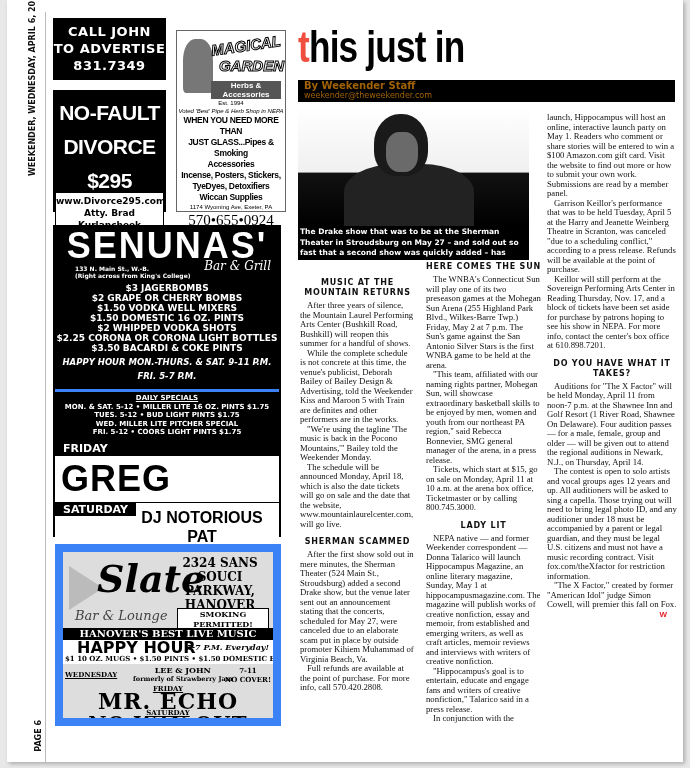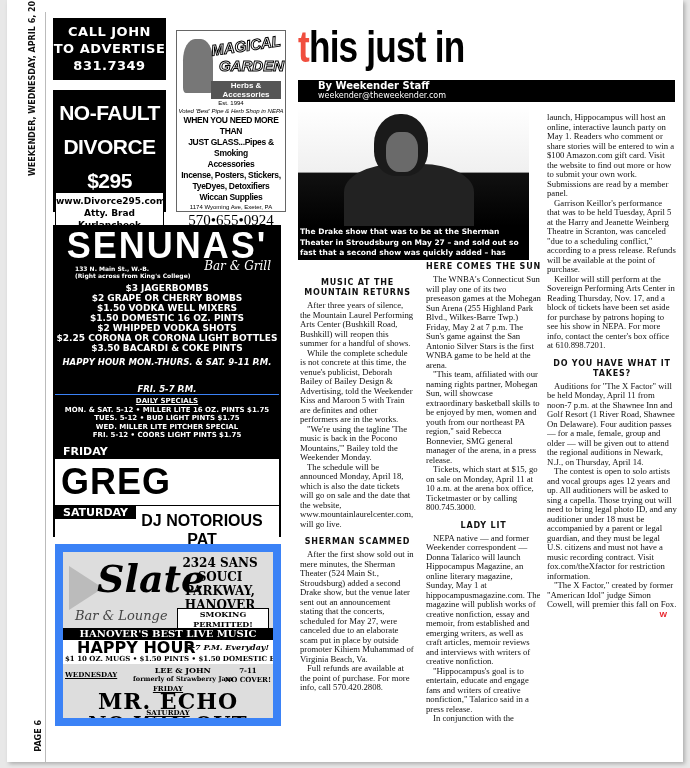--- a/index.html
+++ b/index.html
@@ -25,21 +25,21 @@
 .mg-small{font-size:6px;line-height:8px}
 .mg-bold{font-size:8.5px;font-weight:bold;line-height:11px;letter-spacing:-.3px}
 .mg-phone{font-size:15px;font-family:"Liberation Serif",serif;line-height:18px}
 .mg-tiny{font-size:4px;line-height:6px}
 .ad-senunas{position:absolute;left:53px;top:225px;width:228px;height:312px;background:#000;color:#fff;font-family:"DejaVu Sans",sans-serif;font-weight:bold;text-align:center;border:2px solid #000}
 .sen-title{font-size:36px;line-height:38px;letter-spacing:2px;font-family:"Liberation Sans",sans-serif;font-weight:900}
 .sen-addr{font-size:6px;line-height:7px;text-align:left;padding-left:20px;position:relative}
 .sen-addr .bar{position:absolute;right:8px;top:-2px;font-family:"DejaVu Serif",serif;font-style:italic;font-weight:normal;font-size:12px}
 .sen-list{font-size:9px;line-height:10px;margin-top:4px}
 .sen-hh{font-size:8.5px;font-style:italic;line-height:10px;margin-top:4px}
-.sen-daily{border-top:1px solid #3b82f6;margin-top:0;padding-top:2px;font-size:7px;line-height:8.5px}
+.sen-daily{border-top:3px solid #3b82f6;margin-top:8px;padding-top:2px;font-size:7px;line-height:8.5px}
 .sen-white{background:#fff;color:#000;position:relative}
 .sen-tag{background:#000;color:#fff;font-size:11px;display:inline-block;padding:0 8px;text-align:left}
 .greg{height:46px;position:relative}
 .greg .g1{position:absolute;left:6px;top:2px;font-size:36px;font-family:"Liberation Sans",sans-serif;font-weight:900;letter-spacing:1px}
 .greg .g2{position:absolute;right:6px;top:0;font-size:15px;line-height:17px;font-family:"Liberation Sans",sans-serif;font-weight:900}
 .dj{font-size:16px;line-height:19px;font-family:"Liberation Sans",sans-serif;font-weight:900}
 .wing{font-size:9px;line-height:11px}
 .celeb{font-size:8.5px;border-top:1px solid #000;line-height:12px}
 .sen-foot{font-size:6px;line-height:7px}
 .ad-slate{position:absolute;left:55px;top:544px;width:226px;height:182px;border:8px solid #3b82f6;background:#ddd;font-family:"DejaVu Serif",serif;color:#000;text-align:center;overflow:hidden}
@@ -56,21 +56,21 @@
 .slate-hh .l{position:absolute;left:2px;top:14px;font-size:7px;font-weight:bold;white-space:nowrap}
 .slate-wed{position:absolute;left:0;top:114px;width:100%;height:22px;font-size:7px;font-weight:bold}
 .slate-wed .w{position:absolute;left:2px;top:4px;text-decoration:underline}
 .slate-wed .lj{position:absolute;left:70px;top:0;font-size:8px;line-height:9px}
 .slate-wed .nc{position:absolute;right:2px;top:0;line-height:9px}
 .slate-day{position:absolute;left:0;width:100%;font-size:7px;font-weight:bold;text-decoration:underline}
 .slate-act{position:absolute;left:0;width:100%;font-weight:bold;letter-spacing:1px}
 
 .headline{position:absolute;left:298px;top:22px;font-family:"Liberation Sans",sans-serif;font-weight:bold;font-size:44px;line-height:50px;letter-spacing:-1px;transform:scaleX(.8);transform-origin:left;color:#000;white-space:nowrap}
 .headline .first{color:#f04e3e}
-.byline{position:absolute;left:298px;top:80px;width:377px;height:22px;background:#000;color:#ffffff;font-family:"DejaVu Sans",sans-serif;padding-left:20px}
+.byline{position:absolute;left:298px;top:80px;width:377px;height:22px;background:#000;color:#a16207;font-family:"DejaVu Sans",sans-serif;padding-left:6px}
 .byline .n{font-size:10px;font-weight:bold;line-height:11px}
 .byline .e{font-size:8px;line-height:10px}
 .photo{position:absolute;left:298px;top:106px;width:231px;height:120px;background:linear-gradient(#fff 0,#f0f0f0 55%,#111 56%,#000 100%);overflow:hidden}
 .photo .head{position:absolute;left:76px;top:8px;width:54px;height:62px;background:#1a1a1a;border-radius:48% 48% 40% 40%}
 .photo .face{position:absolute;left:88px;top:26px;width:32px;height:40px;background:#6a6a6a;border-radius:40%}
 .photo .body{position:absolute;left:46px;top:58px;width:130px;height:70px;background:#222;border-radius:40% 40% 0 0}
 .caption{position:absolute;left:298px;top:226px;width:231px;height:34px;background:#000;color:#fff;font-family:"DejaVu Sans",sans-serif;font-size:7.5px;font-weight:bold;line-height:10.5px;padding:1px 2px}
 .col{position:absolute;font-family:"Liberation Serif",serif;font-size:8.7px;line-height:9.5px;color:#111;text-align:left}
 .col p{text-indent:7px}
 .col h4{font-family:"DejaVu Sans",sans-serif;font-size:8px;letter-spacing:.8px;text-align:center;font-weight:bold;margin:8px 0 3px;line-height:10px}
@@ -140,21 +140,21 @@
   <div class="sen-list">
     <div>$3 JAGERBOMBS</div>
     <div>$2 GRAPE OR CHERRY BOMBS</div>
     <div>$1.50 VODKA WELL MIXERS</div>
     <div>$1.50 DOMESTIC 16 OZ. PINTS</div>
     <div>$2 WHIPPED VODKA SHOTS</div>
     <div>$2.25 CORONA OR CORONA LIGHT BOTTLES</div>
     <div>$3.50 BACARDI &amp; COKE PINTS</div>
   </div>
   <div class="sen-hh">HAPPY HOUR MON.-THURS. &amp; SAT. 9-11 P.M.</div>
-  <div class="sen-hh" style="margin-top:17px">FRI. 5-7 P.M.</div>
+  <div class="sen-hh" style="margin-top:4px">FRI. 5-7 P.M.</div>
   <div class="sen-daily">
     <div style="text-decoration:underline">DAILY SPECIALS</div>
     <div>MON. &amp; SAT. 5-12 • MILLER LITE 16 OZ. PINTS $1.75</div>
     <div>TUES. 5-12 • BUD LIGHT PINTS $1.75</div>
     <div>WED. MILLER LITE PITCHER SPECIAL</div>
     <div>FRI. 5-12 • COORS LIGHT PINTS $1.75</div>
   </div>
   <div style="text-align:left"><span class="sen-tag">FRIDAY</span></div>
   <div class="sen-white greg">
     <div class="g1">GREG</div>

